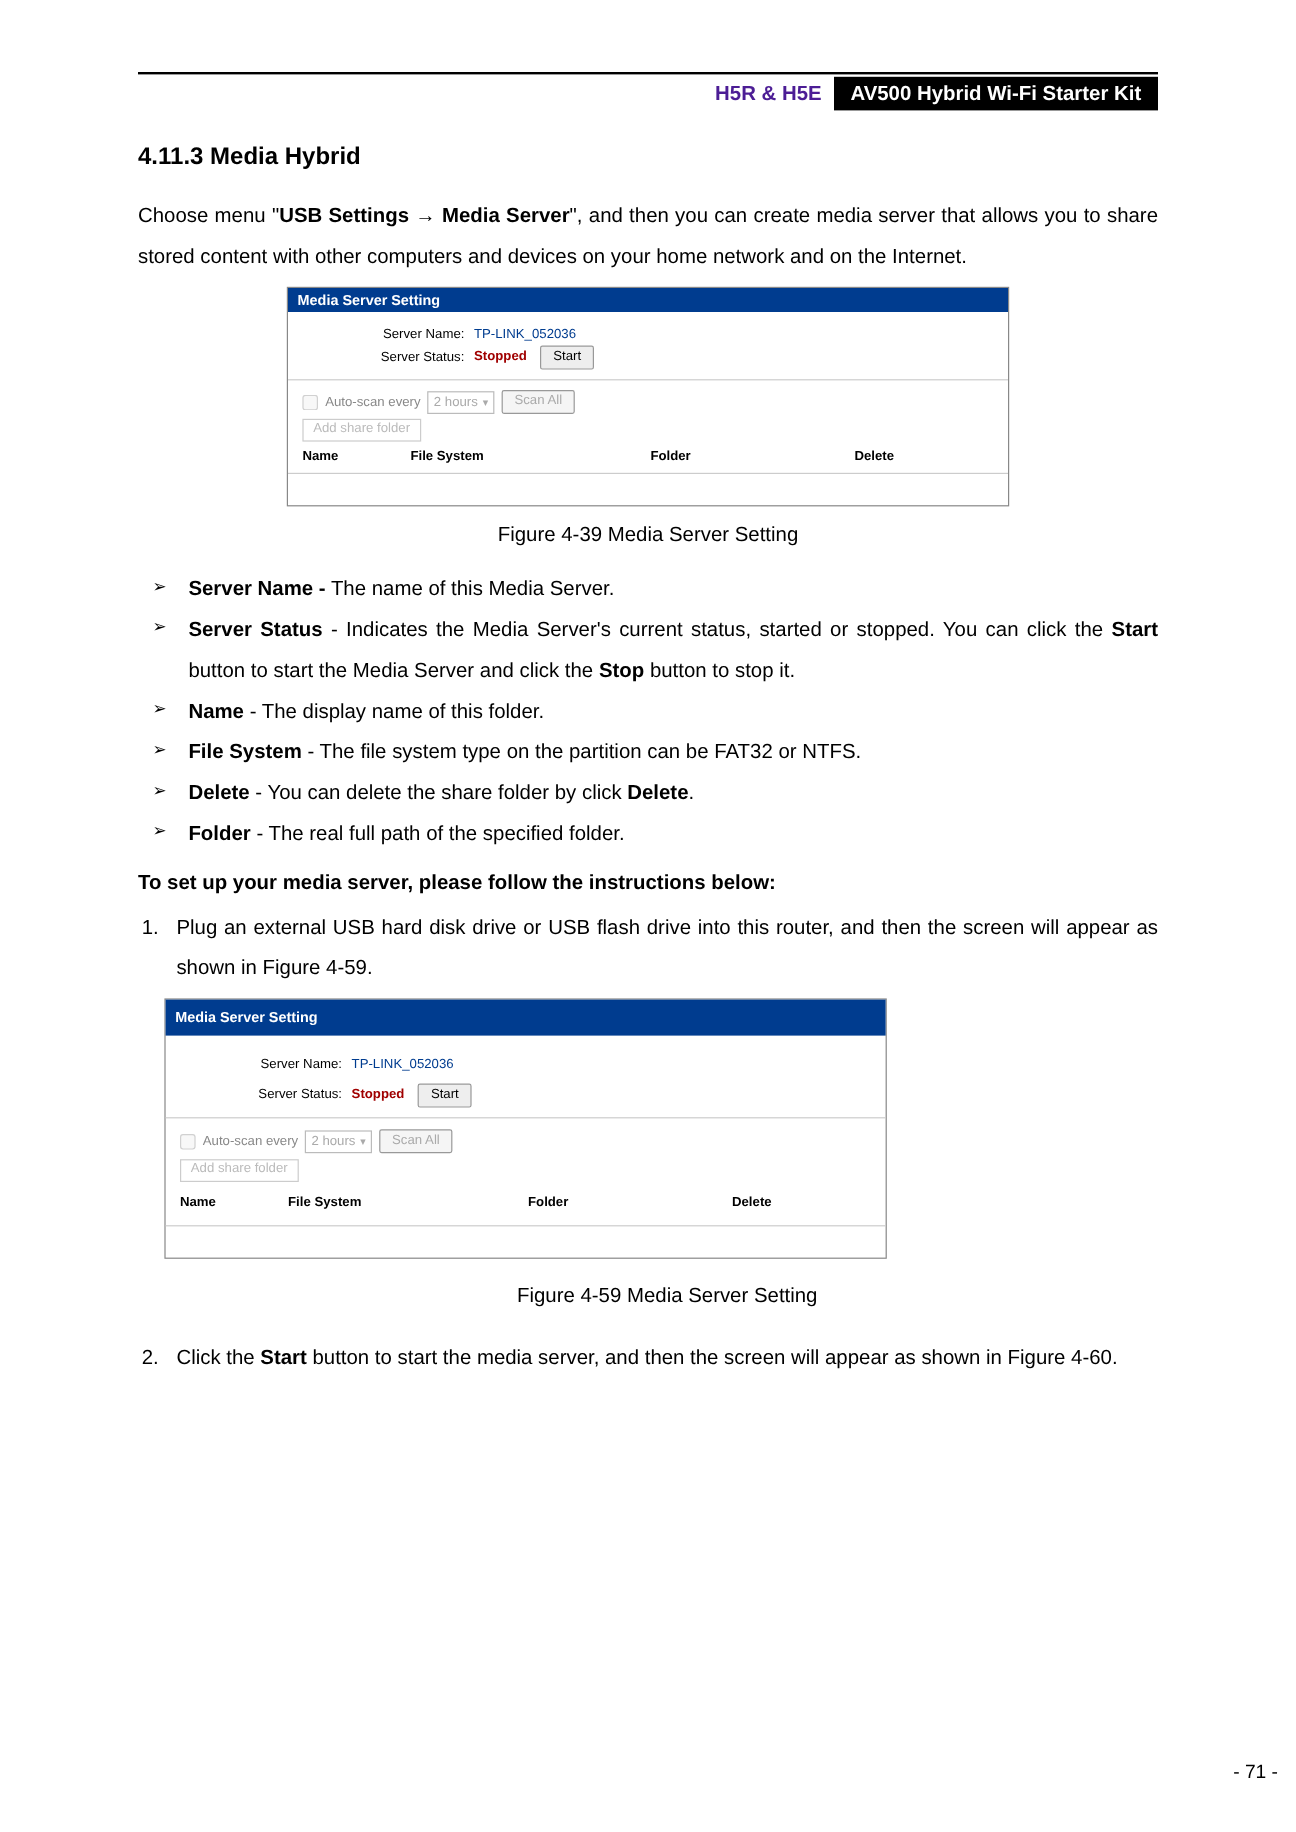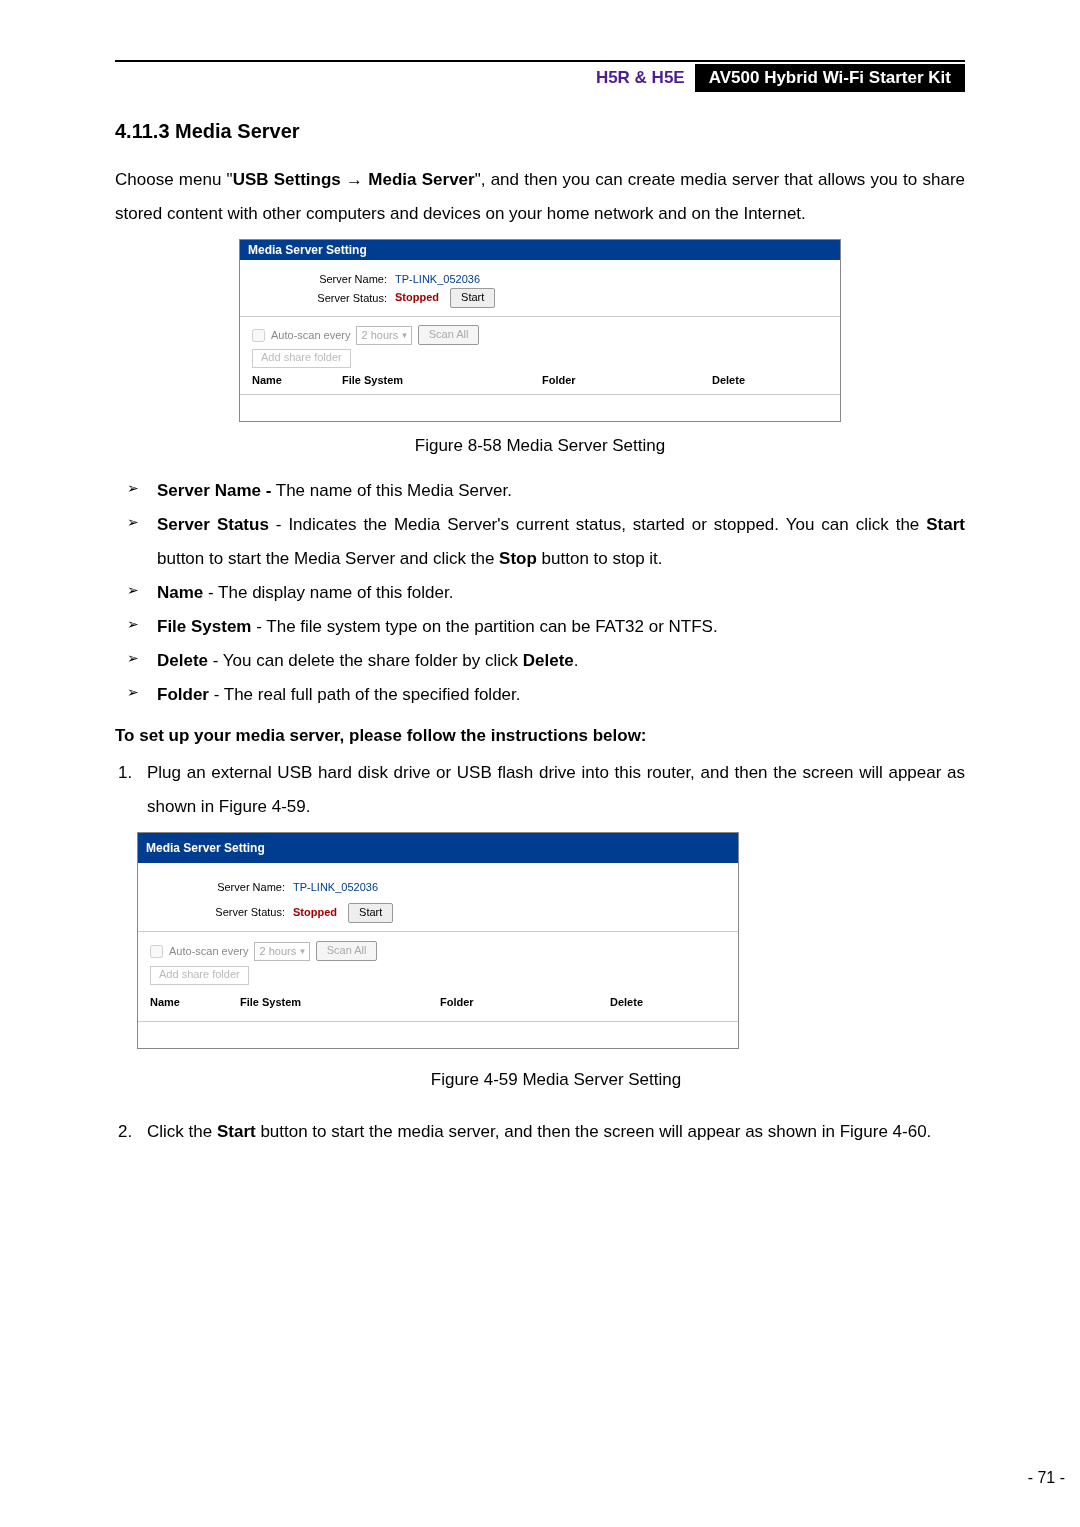--- a/index.html
+++ b/index.html
@@ -45,21 +45,21 @@
 <body>
 
 <div class="page">
 
   <div class="hdr-line"></div>
   <div class="hdr-row">
     <div class="hdr-left">H5R &amp; H5E</div>
     <div class="hdr-right">AV500 Hybrid Wi-Fi Starter Kit</div>
   </div>
 
-  <h3 class="section">4.11.3  Media Server</h3>
+  <h3 class="section">4.11.3  Media Hybrid</h3>
 
   <p class="body">
     <span>Choose menu "</span><b>USB Settings</b><span class="arrow"> → </span><b>Media Server</b><span>", and then you can create media server that allows you to share stored content with other computers and devices on your home network and on the Internet.</span>
   </p>
 
   <div class="panel-wrap">
     <div class="panel-title">Media Server Setting</div>
     <div class="panel-body">
       <div class="kv">
         <div class="k">Server Name:</div>
@@ -87,21 +87,21 @@
         <div class="c1">Name</div>
         <div class="c2">File System</div>
         <div class="c3">Folder</div>
         <div class="c4">Delete</div>
       </div>
       <div class="panel-sep"></div>
       <div class="panel-bottom"></div>
     </div>
   </div>
 
-  <div class="fig-cap">Figure 8-58 Media Server Setting</div>
+  <div class="fig-cap">Figure 4-39 Media Server Setting</div>
 
   <ul class="arrows">
     <li><b>Server Name -</b><span> The name of this Media Server.</span></li>
     <li><b>Server Status</b><span> - Indicates the Media Server's current status, started or stopped. You can click the </span><b>Start</b><span> button to start the Media Server and click the </span><b>Stop</b><span> button to stop it.</span></li>
     <li><b>Name</b><span> - The display name of this folder.</span></li>
     <li><b>File System</b><span> - The file system type on the partition can be FAT32 or NTFS.</span></li>
     <li><b>Delete</b><span> - You can delete the share folder by click </span><b>Delete</b><span>.</span></li>
     <li><b>Folder</b><span> - The real full path of the specified folder.</span></li>
   </ul>
 

